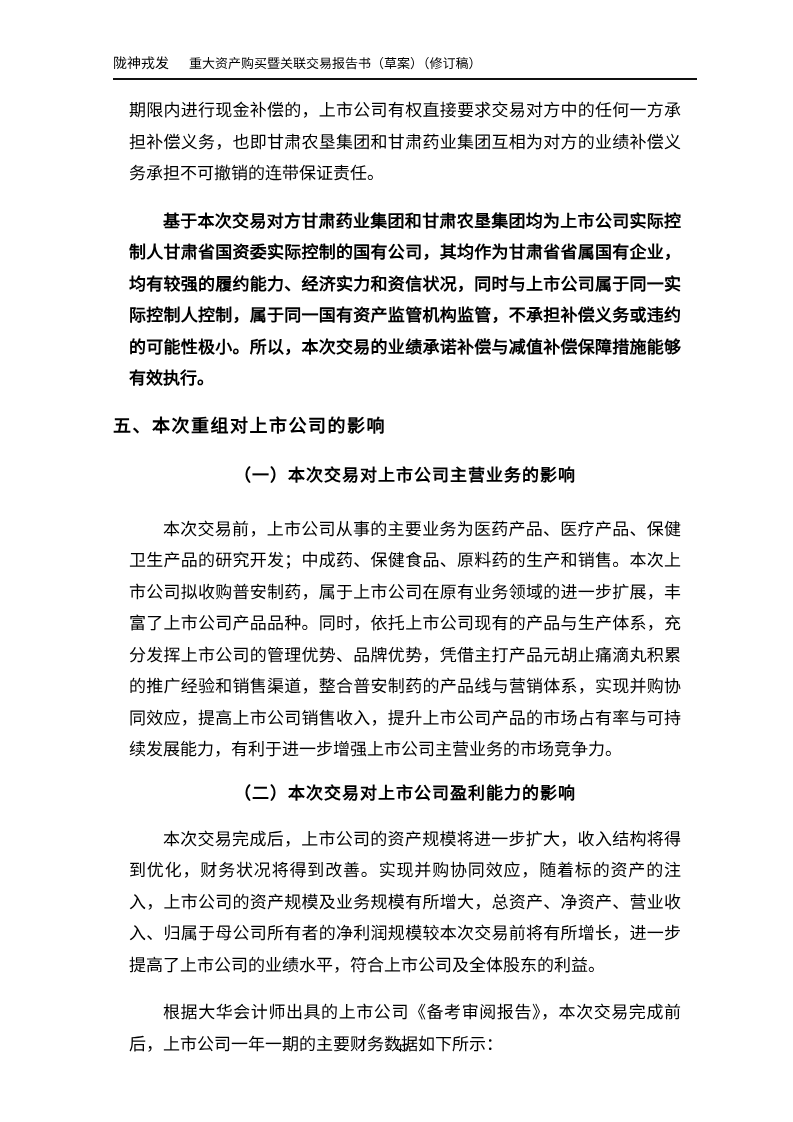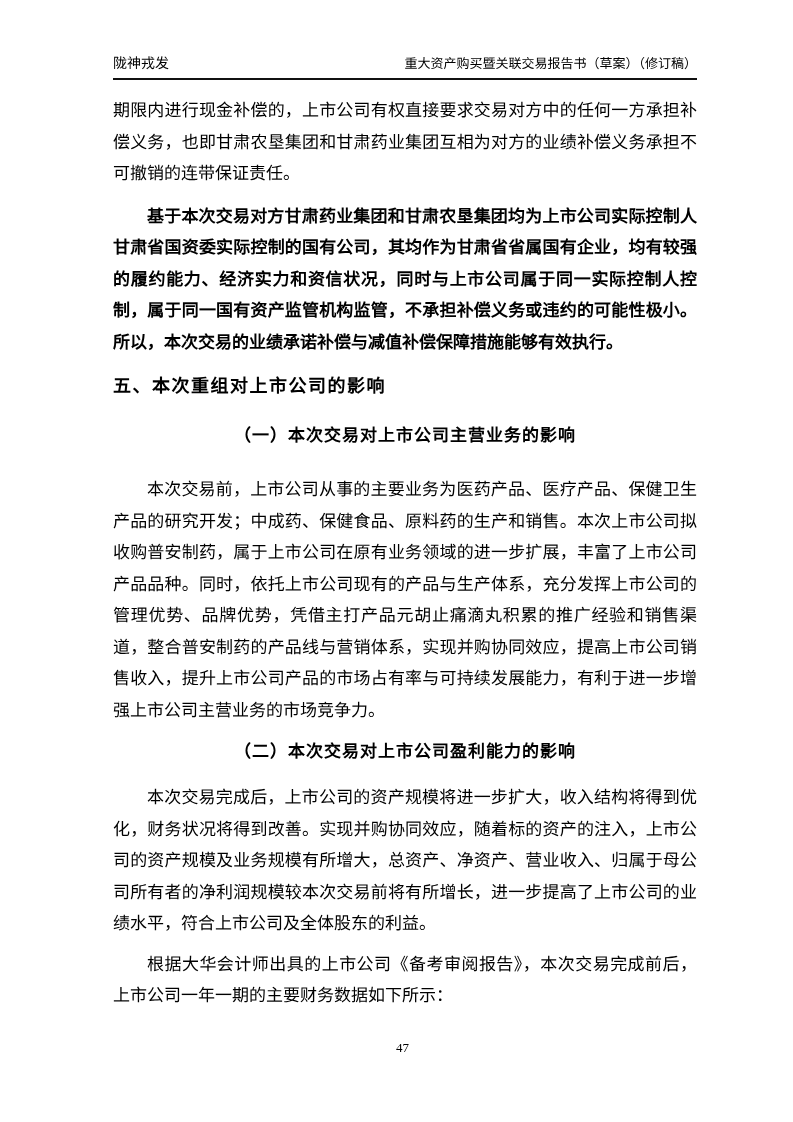--- a/index.html
+++ b/index.html
@@ -15,38 +15,38 @@
     margin: 0 auto;
     background: #ffffff;
     color: #000000;
     font-family: "Liberation Serif", "DejaVu Serif", serif;
     padding: 55px 96px 0 113px;
     overflow: hidden;
   }
   
   .doc-header {
     display: flex;
-    justify-content: space-between;
+    justify-content: flex-start;
     align-items: flex-end;
     border-bottom: 2px solid #111111;
     padding-bottom: 5px;
     font-size: 14px;
     line-height: 18px;
   }
   .doc-header .hdr-right { font-size: 13px; margin-left: 20px; }
   
   .doc-body {
     font-size: 17px;
     line-height: 31.5px;
     text-align: justify;
     text-justify: inter-ideograph;
     word-break: break-all;
   }
   .para {
-    margin: 0;
+    margin: 16px;
     text-indent: 2em;
   }
   .para.continuation { text-indent: 0; margin-top: 15px; }
   .para.emphasis {
     margin-top: 11px;
     font-weight: bold;
   }
   .heading-1 {
     font-family: "Liberation Sans", "DejaVu Sans", sans-serif;
     font-size: 18px;

